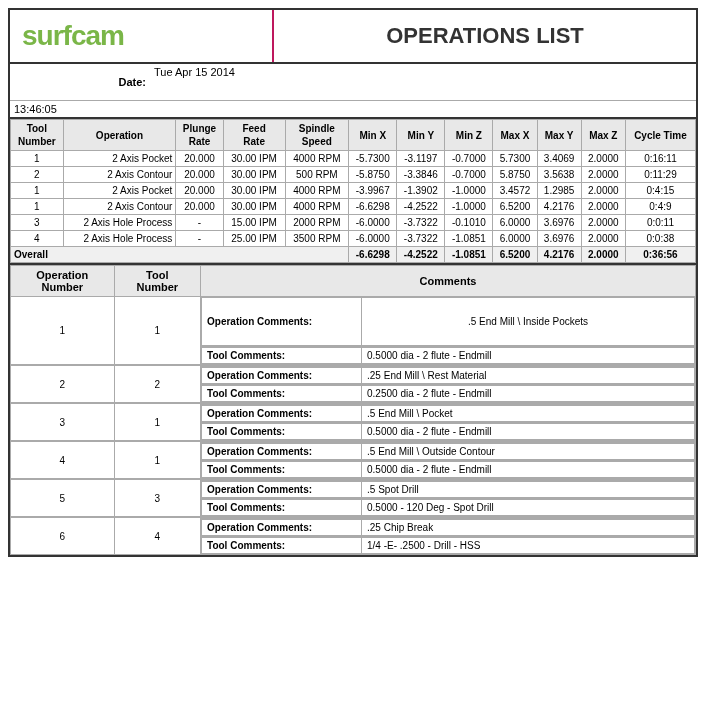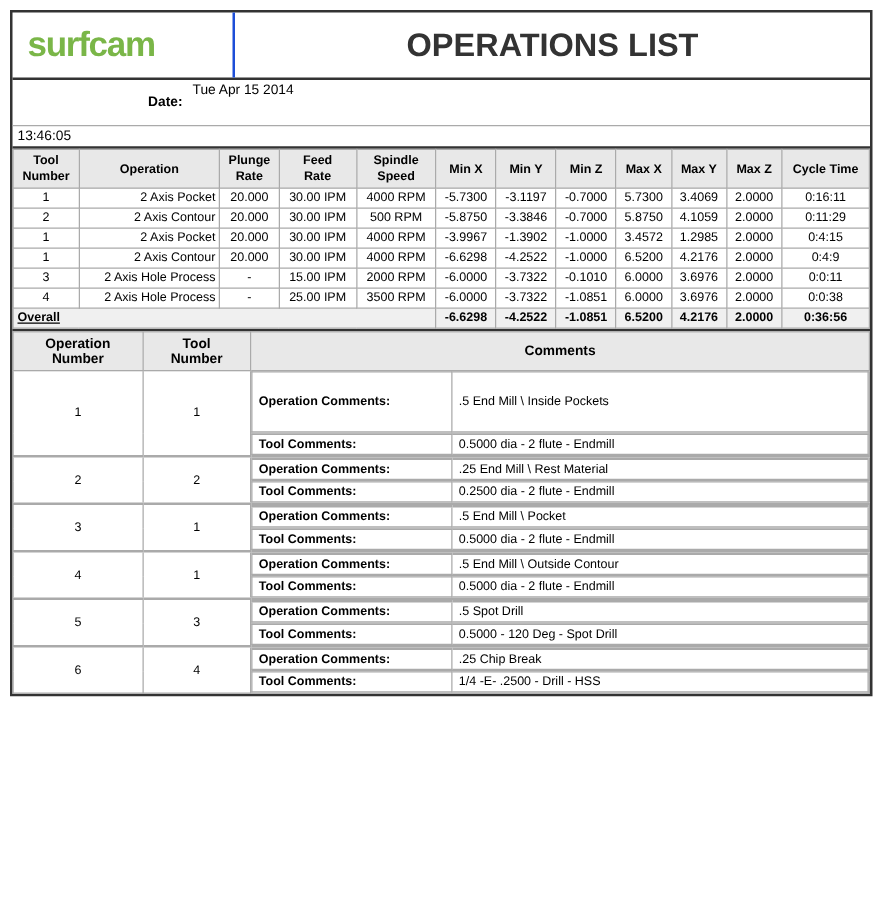--- a/index.html
+++ b/index.html
@@ -14,38 +14,38 @@
       border: 2px solid #333;
       margin: 8px;
       padding: 0;
     }
     
     .header {
       display: flex;
       border-bottom: 2px solid #333;
     }
     .logo-cell {
-      width: 178px;
-      border-right: 2px solid #1d4ed8;
+      width: 264px;
+      border-right: 2px solid #be185d;
       padding: 10px 12px;
       display: flex;
       align-items: flex-end;
     }
     .logo-text {
       font-size: 28px;
       font-weight: bold;
       color: #7ab648;
       letter-spacing: -1px;
     }
     .title-cell {
       flex: 1;
       display: flex;
       align-items: center;
       justify-content: center;
-      font-size: 26px;
+      font-size: 22px;
       font-weight: bold;
       color: #333;
     }
     
     .info-section {
       border-bottom: 2px solid #333;
     }
     .info-row {
       display: flex;
       border-bottom: 1px solid #aaa;
@@ -181,21 +181,21 @@
           <tr>
     <td>2</td>
     <td class="op-name">2 Axis Contour</td>
     <td>20.000</td>
     <td>30.00 IPM</td>
     <td>500 RPM</td>
     <td>-5.8750</td>
     <td>-3.3846</td>
     <td>-0.7000</td>
     <td>5.8750</td>
-    <td>4.1059</td>
+    <td>3.5638</td>
     <td>2.0000</td>
     <td>0:11:29</td>
   </tr>
           <tr>
     <td>1</td>
     <td class="op-name">2 Axis Pocket</td>
     <td>20.000</td>
     <td>30.00 IPM</td>
     <td>4000 RPM</td>
     <td>-3.9967</td>
@@ -242,21 +242,21 @@
     <td>3500 RPM</td>
     <td>-6.0000</td>
     <td>-3.7322</td>
     <td>-1.0851</td>
     <td>6.0000</td>
     <td>3.6976</td>
     <td>2.0000</td>
     <td>0:0:38</td>
   </tr>
           <tr class="overall-row">
-  <td colspan="5" style="text-align:left;font-weight:bold;text-decoration:underline;">Overall</td>
+  <td colspan="5" style="text-align:left;font-weight:bold;">Overall</td>
   <td>-6.6298</td>
   <td>-4.2522</td>
   <td>-1.0851</td>
   <td>6.5200</td>
   <td>4.2176</td>
   <td>2.0000</td>
   <td>0:36:56</td>
 </tr>
         </tbody>
     </table>
@@ -273,21 +273,21 @@
       </thead>
       <tbody id="comments-tbody">
       <tr>
       <td class="op-num-cell" rowspan="2">1</td>
       <td class="tool-num-cell" rowspan="2">1</td>
       <td style="padding:0;">
         <table style="width:100%;border-collapse:collapse;">
           <tbody>
                   <tr>
             <td class="comment-label" style="font-weight:bold;padding:2px 5px;width:160px;">Operation Comments:</td>
-            <td class="comment-value" style="padding:18px 5px;">.5 End Mill \ Inside Pockets</td>
+            <td class="comment-value" style="padding:18px 5px;text-align:center;">.5 End Mill \ Inside Pockets</td>
           </tr>
         </tbody>
               </table>
       </td>
     </tr>
           <tr>
 
       <td style="padding:0;">
         <table style="width:100%;border-collapse:collapse;">
           <tbody>

